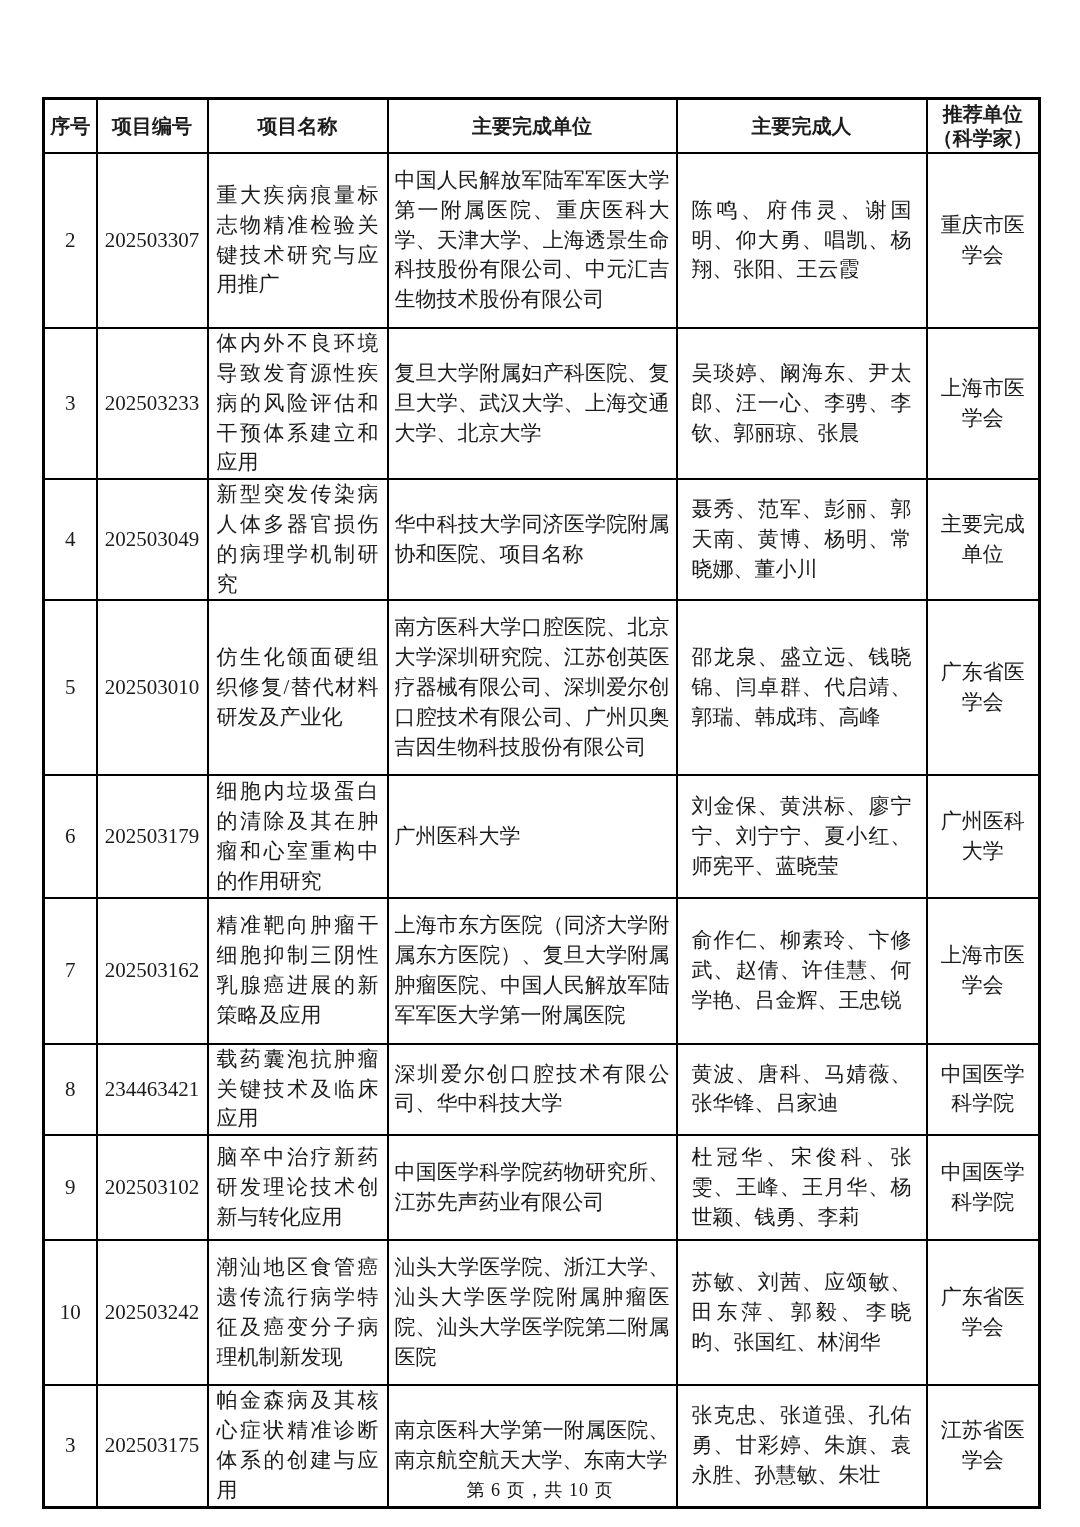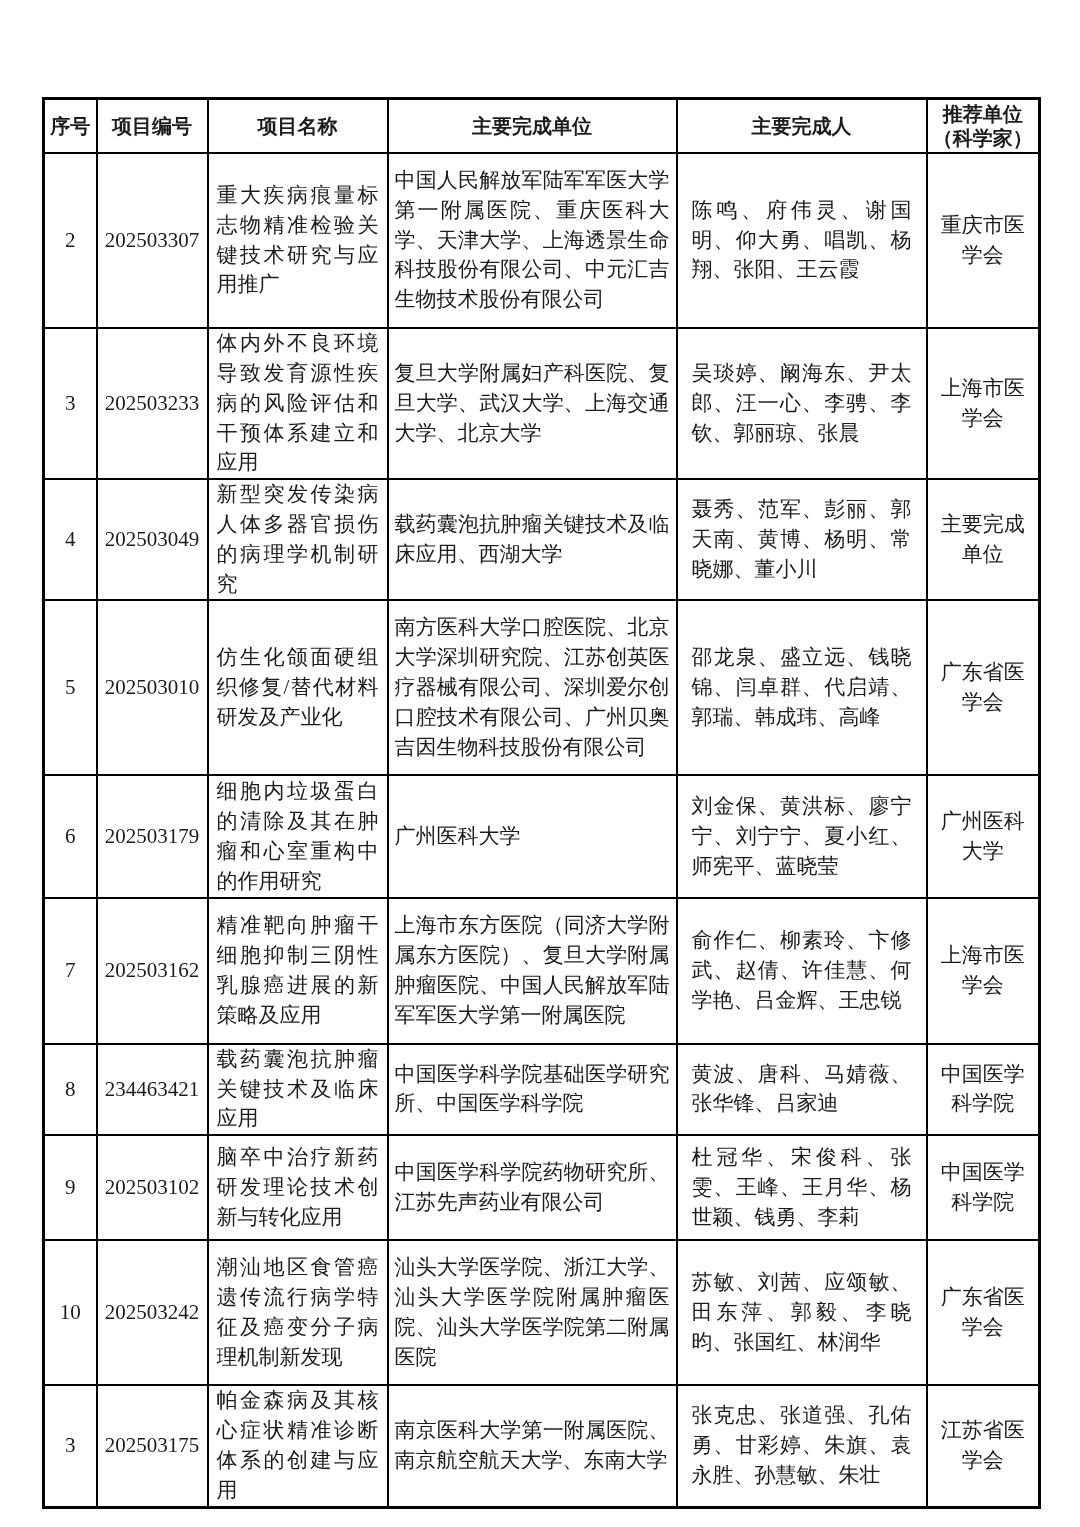--- a/index.html
+++ b/index.html
@@ -110,21 +110,21 @@
           <td class="col-code">202503233</td>
           <td class="col-name">体内外不良环境导致发育源性疾病的风险评估和干预体系建立和应用</td>
           <td class="col-units">复旦大学附属妇产科医院、复旦大学、武汉大学、上海交通大学、北京大学</td>
           <td class="col-people">吴琰婷、阚海东、尹太郎、汪一心、李骋、李钦、郭丽琼、张晨</td>
           <td class="col-recommender">上海市医学会</td>
         </tr>
         <tr>
           <td class="col-no">4</td>
           <td class="col-code">202503049</td>
           <td class="col-name">新型突发传染病人体多器官损伤的病理学机制研究</td>
-          <td class="col-units">载药囊泡抗肿瘤关键技术及临床应用、西湖大学</td>
+          <td class="col-units">华中科技大学同济医学院附属协和医院、项目名称</td>
           <td class="col-people">聂秀、范军、彭丽、郭天南、黄博、杨明、常晓娜、董小川</td>
           <td class="col-recommender">主要完成单位</td>
         </tr>
         <tr>
           <td class="col-no">5</td>
           <td class="col-code">202503010</td>
           <td class="col-name">仿生化颌面硬组织修复/替代材料研发及产业化</td>
           <td class="col-units">南方医科大学口腔医院、北京大学深圳研究院、江苏创英医疗器械有限公司、深圳爱尔创口腔技术有限公司、广州贝奥吉因生物科技股份有限公司</td>
           <td class="col-people">邵龙泉、盛立远、钱晓锦、闫卓群、代启靖、郭瑞、韩成玮、高峰</td>
           <td class="col-recommender">广东省医学会</td>
@@ -142,21 +142,21 @@
           <td class="col-code">202503162</td>
           <td class="col-name">精准靶向肿瘤干细胞抑制三阴性乳腺癌进展的新策略及应用</td>
           <td class="col-units">上海市东方医院（同济大学附属东方医院）、复旦大学附属肿瘤医院、中国人民解放军陆军军医大学第一附属医院</td>
           <td class="col-people">俞作仁、柳素玲、卞修武、赵倩、许佳慧、何学艳、吕金辉、王忠锐</td>
           <td class="col-recommender">上海市医学会</td>
         </tr>
         <tr>
           <td class="col-no">8</td>
           <td class="col-code">234463421</td>
           <td class="col-name">载药囊泡抗肿瘤关键技术及临床应用</td>
-          <td class="col-units">中国医学科学院基础医学研究所、中国医学科学院</td>
+          <td class="col-units">深圳爱尔创口腔技术有限公司、华中科技大学</td>
           <td class="col-people">黄波、唐科、马婧薇、张华锋、吕家迪</td>
           <td class="col-recommender">中国医学科学院</td>
         </tr>
         <tr>
           <td class="col-no">9</td>
           <td class="col-code">202503102</td>
           <td class="col-name">脑卒中治疗新药研发理论技术创新与转化应用</td>
           <td class="col-units">中国医学科学院药物研究所、江苏先声药业有限公司</td>
           <td class="col-people">杜冠华、宋俊科、张雯、王峰、王月华、杨世颖、钱勇、李莉</td>
           <td class="col-recommender">中国医学科学院</td>
@@ -173,13 +173,14 @@
           <td class="col-no">3</td>
           <td class="col-code">202503175</td>
           <td class="col-name">帕金森病及其核心症状精准诊断体系的创建与应用</td>
           <td class="col-units">南京医科大学第一附属医院、南京航空航天大学、东南大学</td>
           <td class="col-people">张克忠、张道强、孔佑勇、甘彩婷、朱旗、袁永胜、孙慧敏、朱壮</td>
           <td class="col-recommender">江苏省医学会</td>
         </tr>
       </tbody>
   </table>
 
+  <div class="page-footer">第 6 页，共 10 页</div>
 </div>
 
 </body></html>

